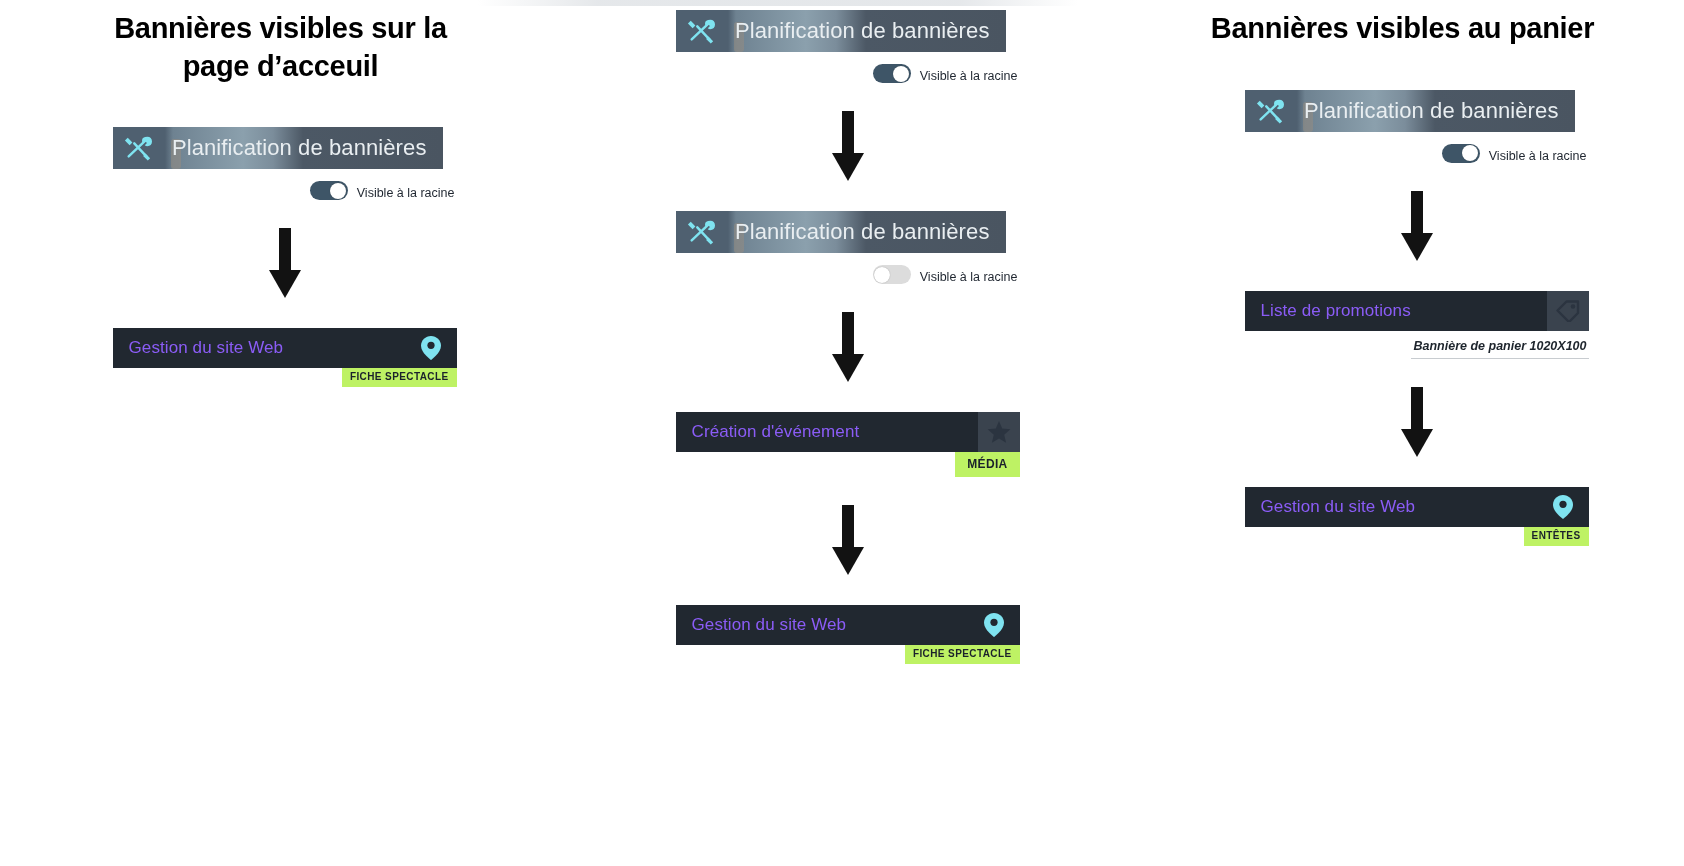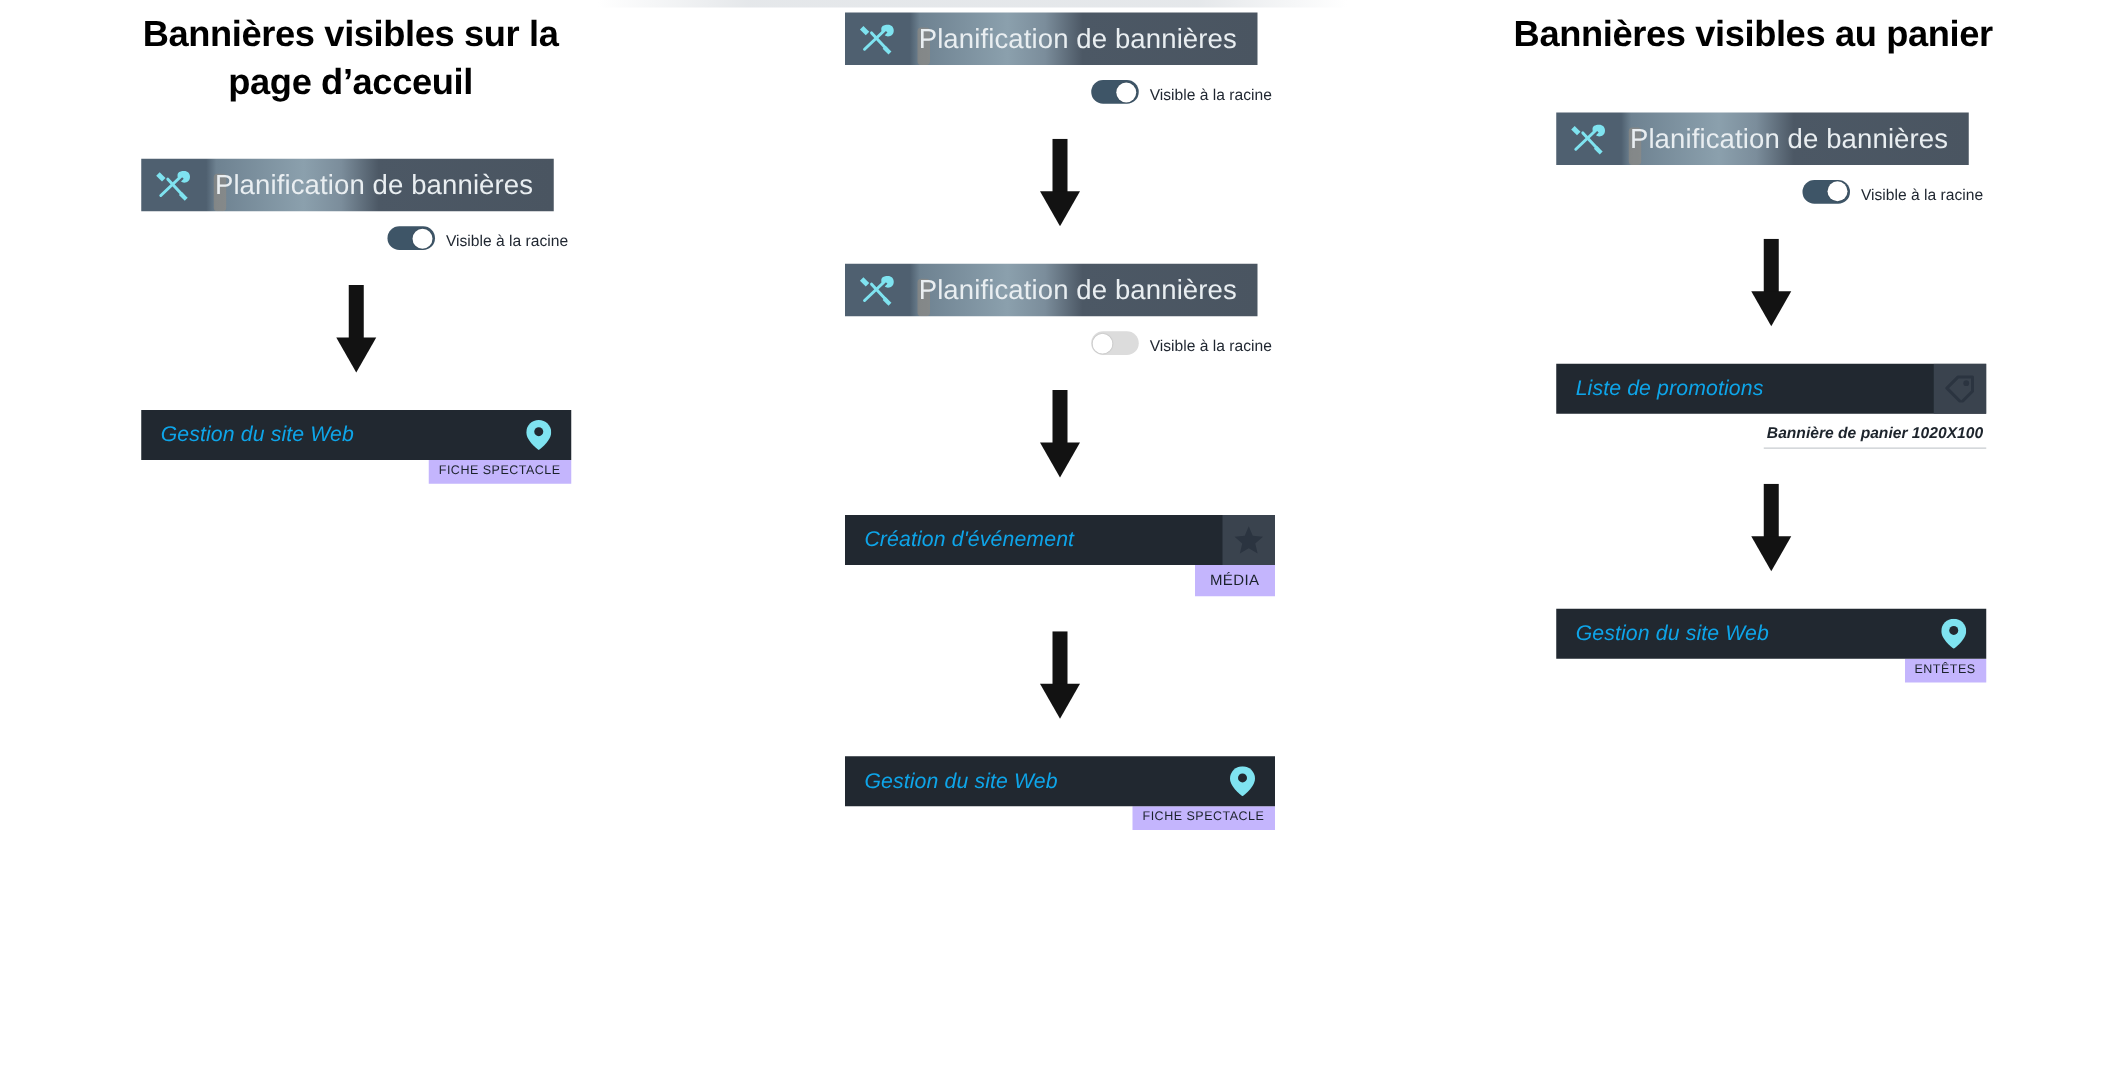--- a/index.html
+++ b/index.html
@@ -129,25 +129,24 @@
   
   .dark-card {
     position: relative;
     height: 40px;
     background: #212830;
     display: flex;
     align-items: center;
     overflow: hidden;
   }
   .dark-card .dc-label {
-    color: #0ea5e9;
+    color: #8b5cf6;
     font-size: 17px;
     padding-left: 16px;
     letter-spacing: 0.1px;
-    font-style: italic;
   }
   .dark-card .dc-icon {
     position: absolute;
     right: 16px;
     top: 50%;
     transform: translateY(-50%);
     width: 20px;
     height: 24px;
     display: block;
   }
@@ -162,24 +161,24 @@
     justify-content: center;
   }
   .dark-card .dc-icon-panel.grey { background: #3a434e; }
 
   
   .badge-row {
     display: flex;
     justify-content: flex-end;
   }
   .badge {
-    background: #c4b5fd;
+    background: #bef264;
     color: #1b222b;
     font-size: 10px;
-    font-weight: normal;
+    font-weight: bold;
     letter-spacing: 0.4px;
     padding: 4px 8px 5px 8px;
     line-height: 1;
   }
   .badge.media {
     font-size: 12px;
     letter-spacing: 0.3px;
     padding: 6px 12px 7px 12px;
   }
 

